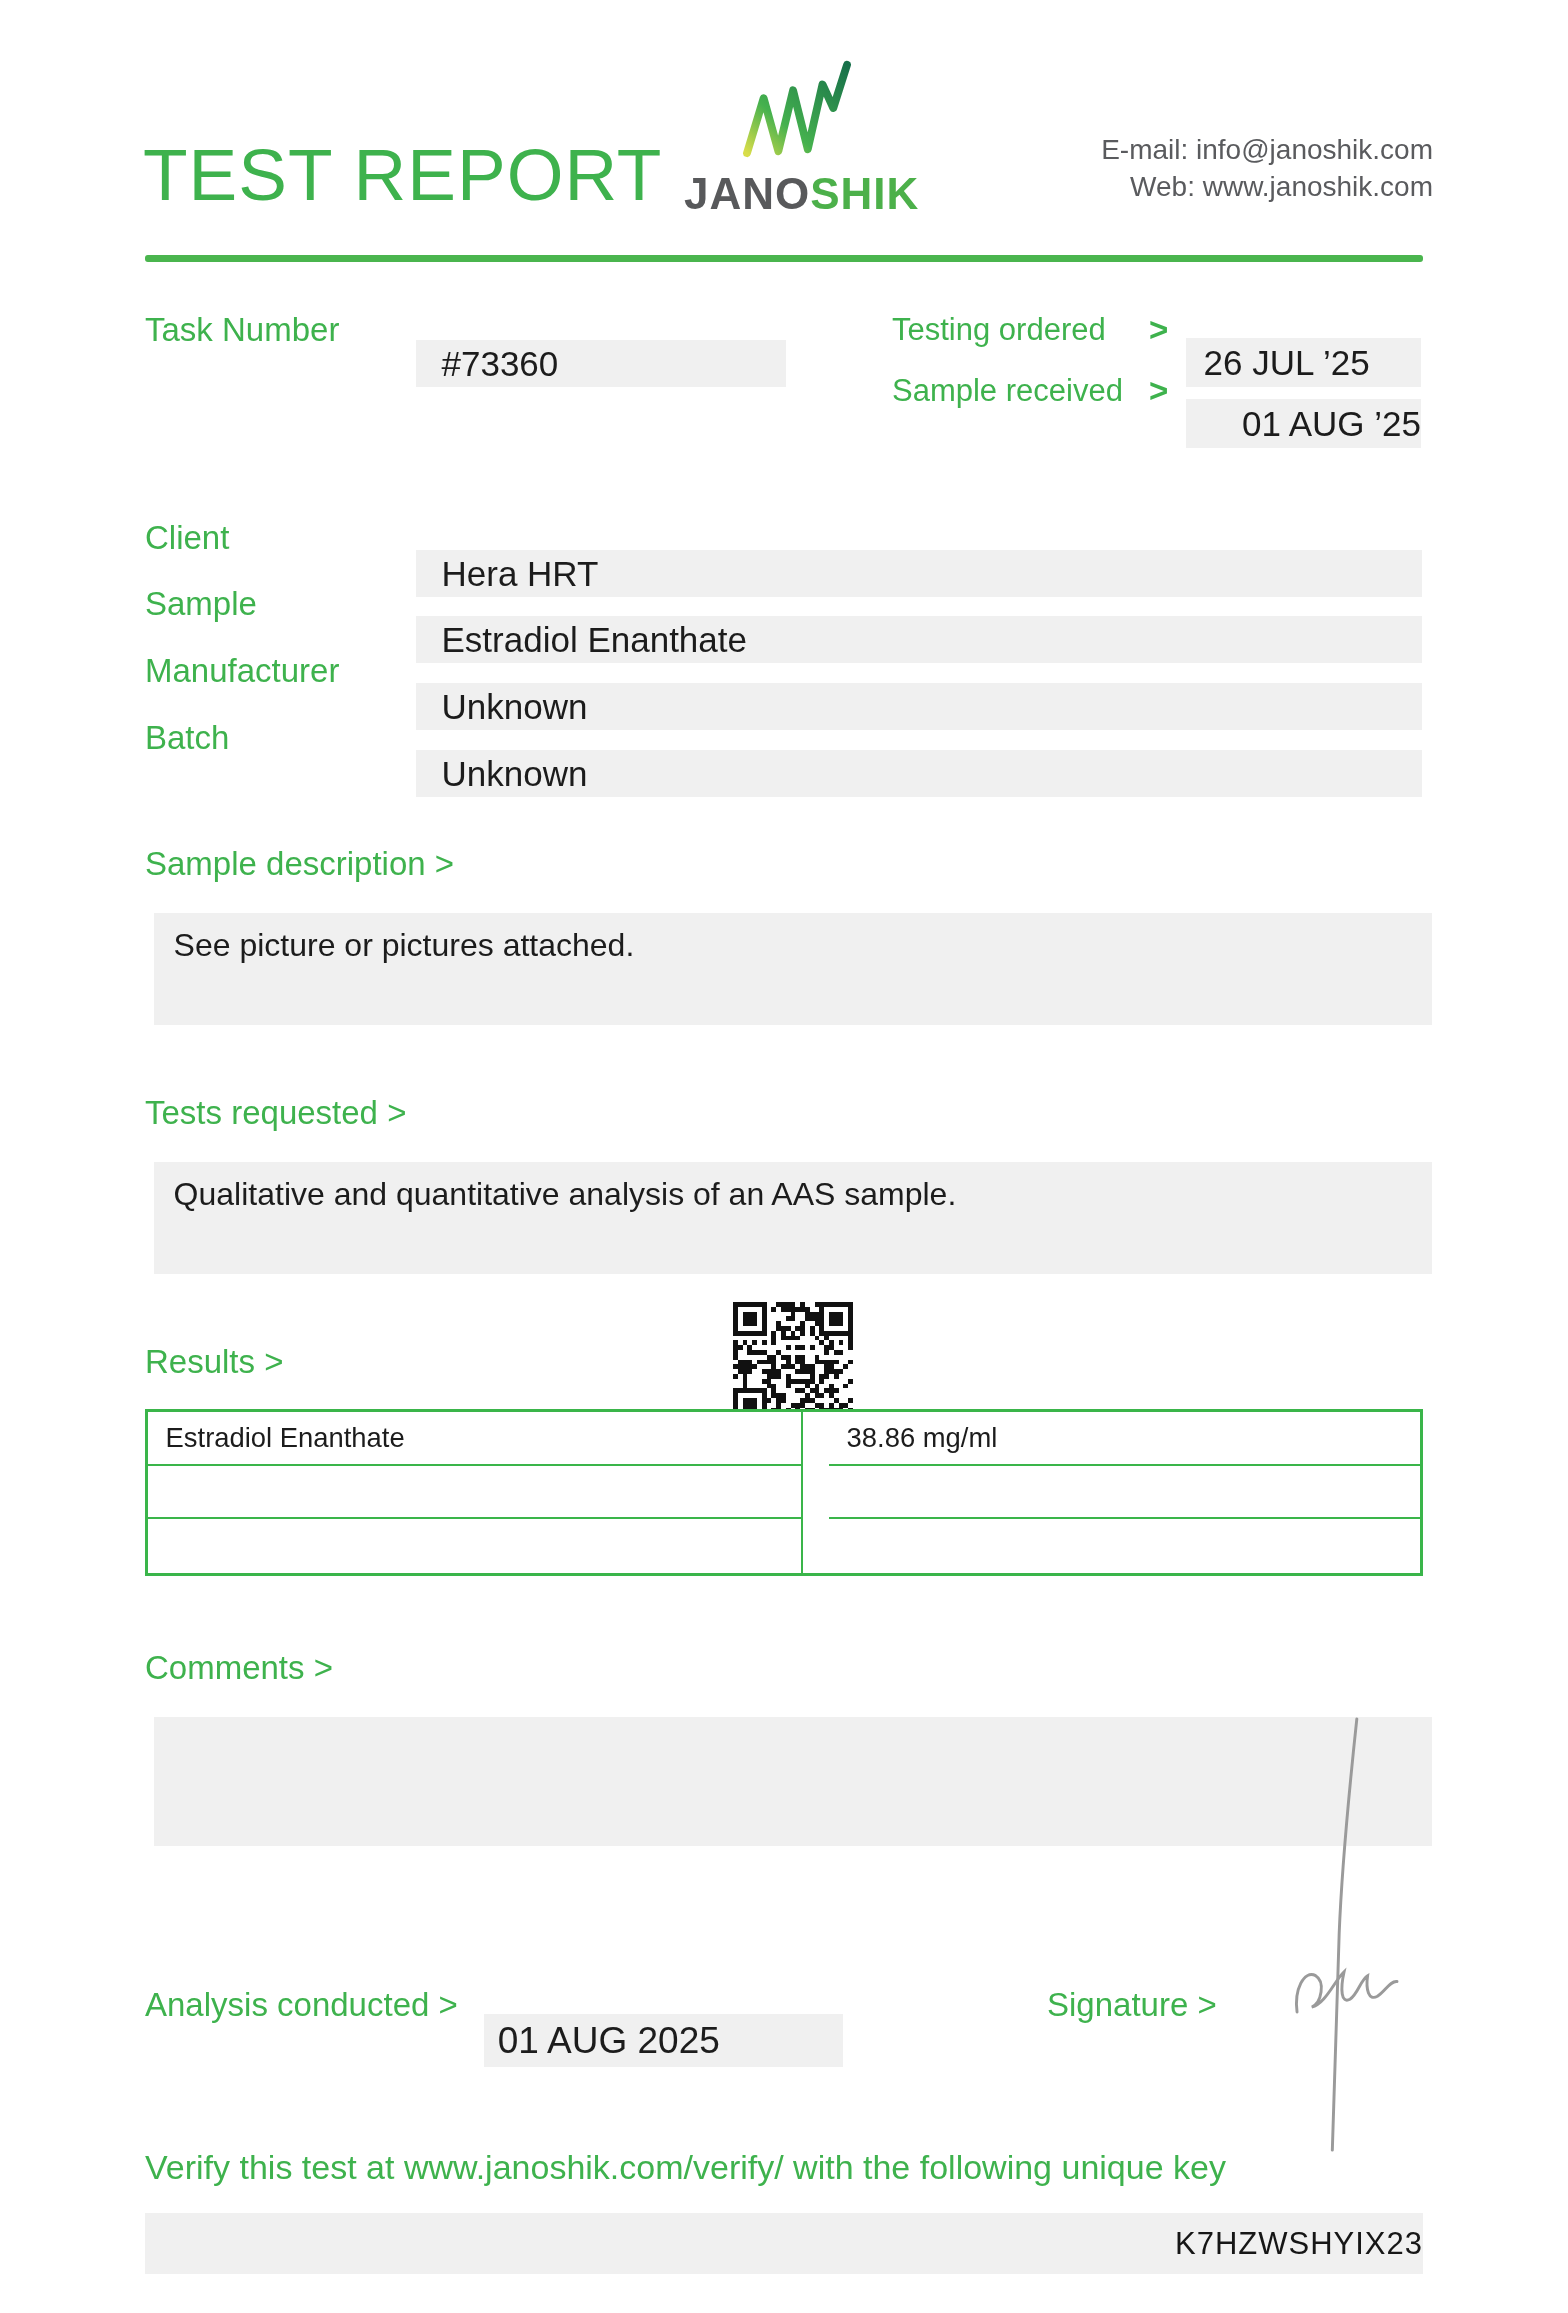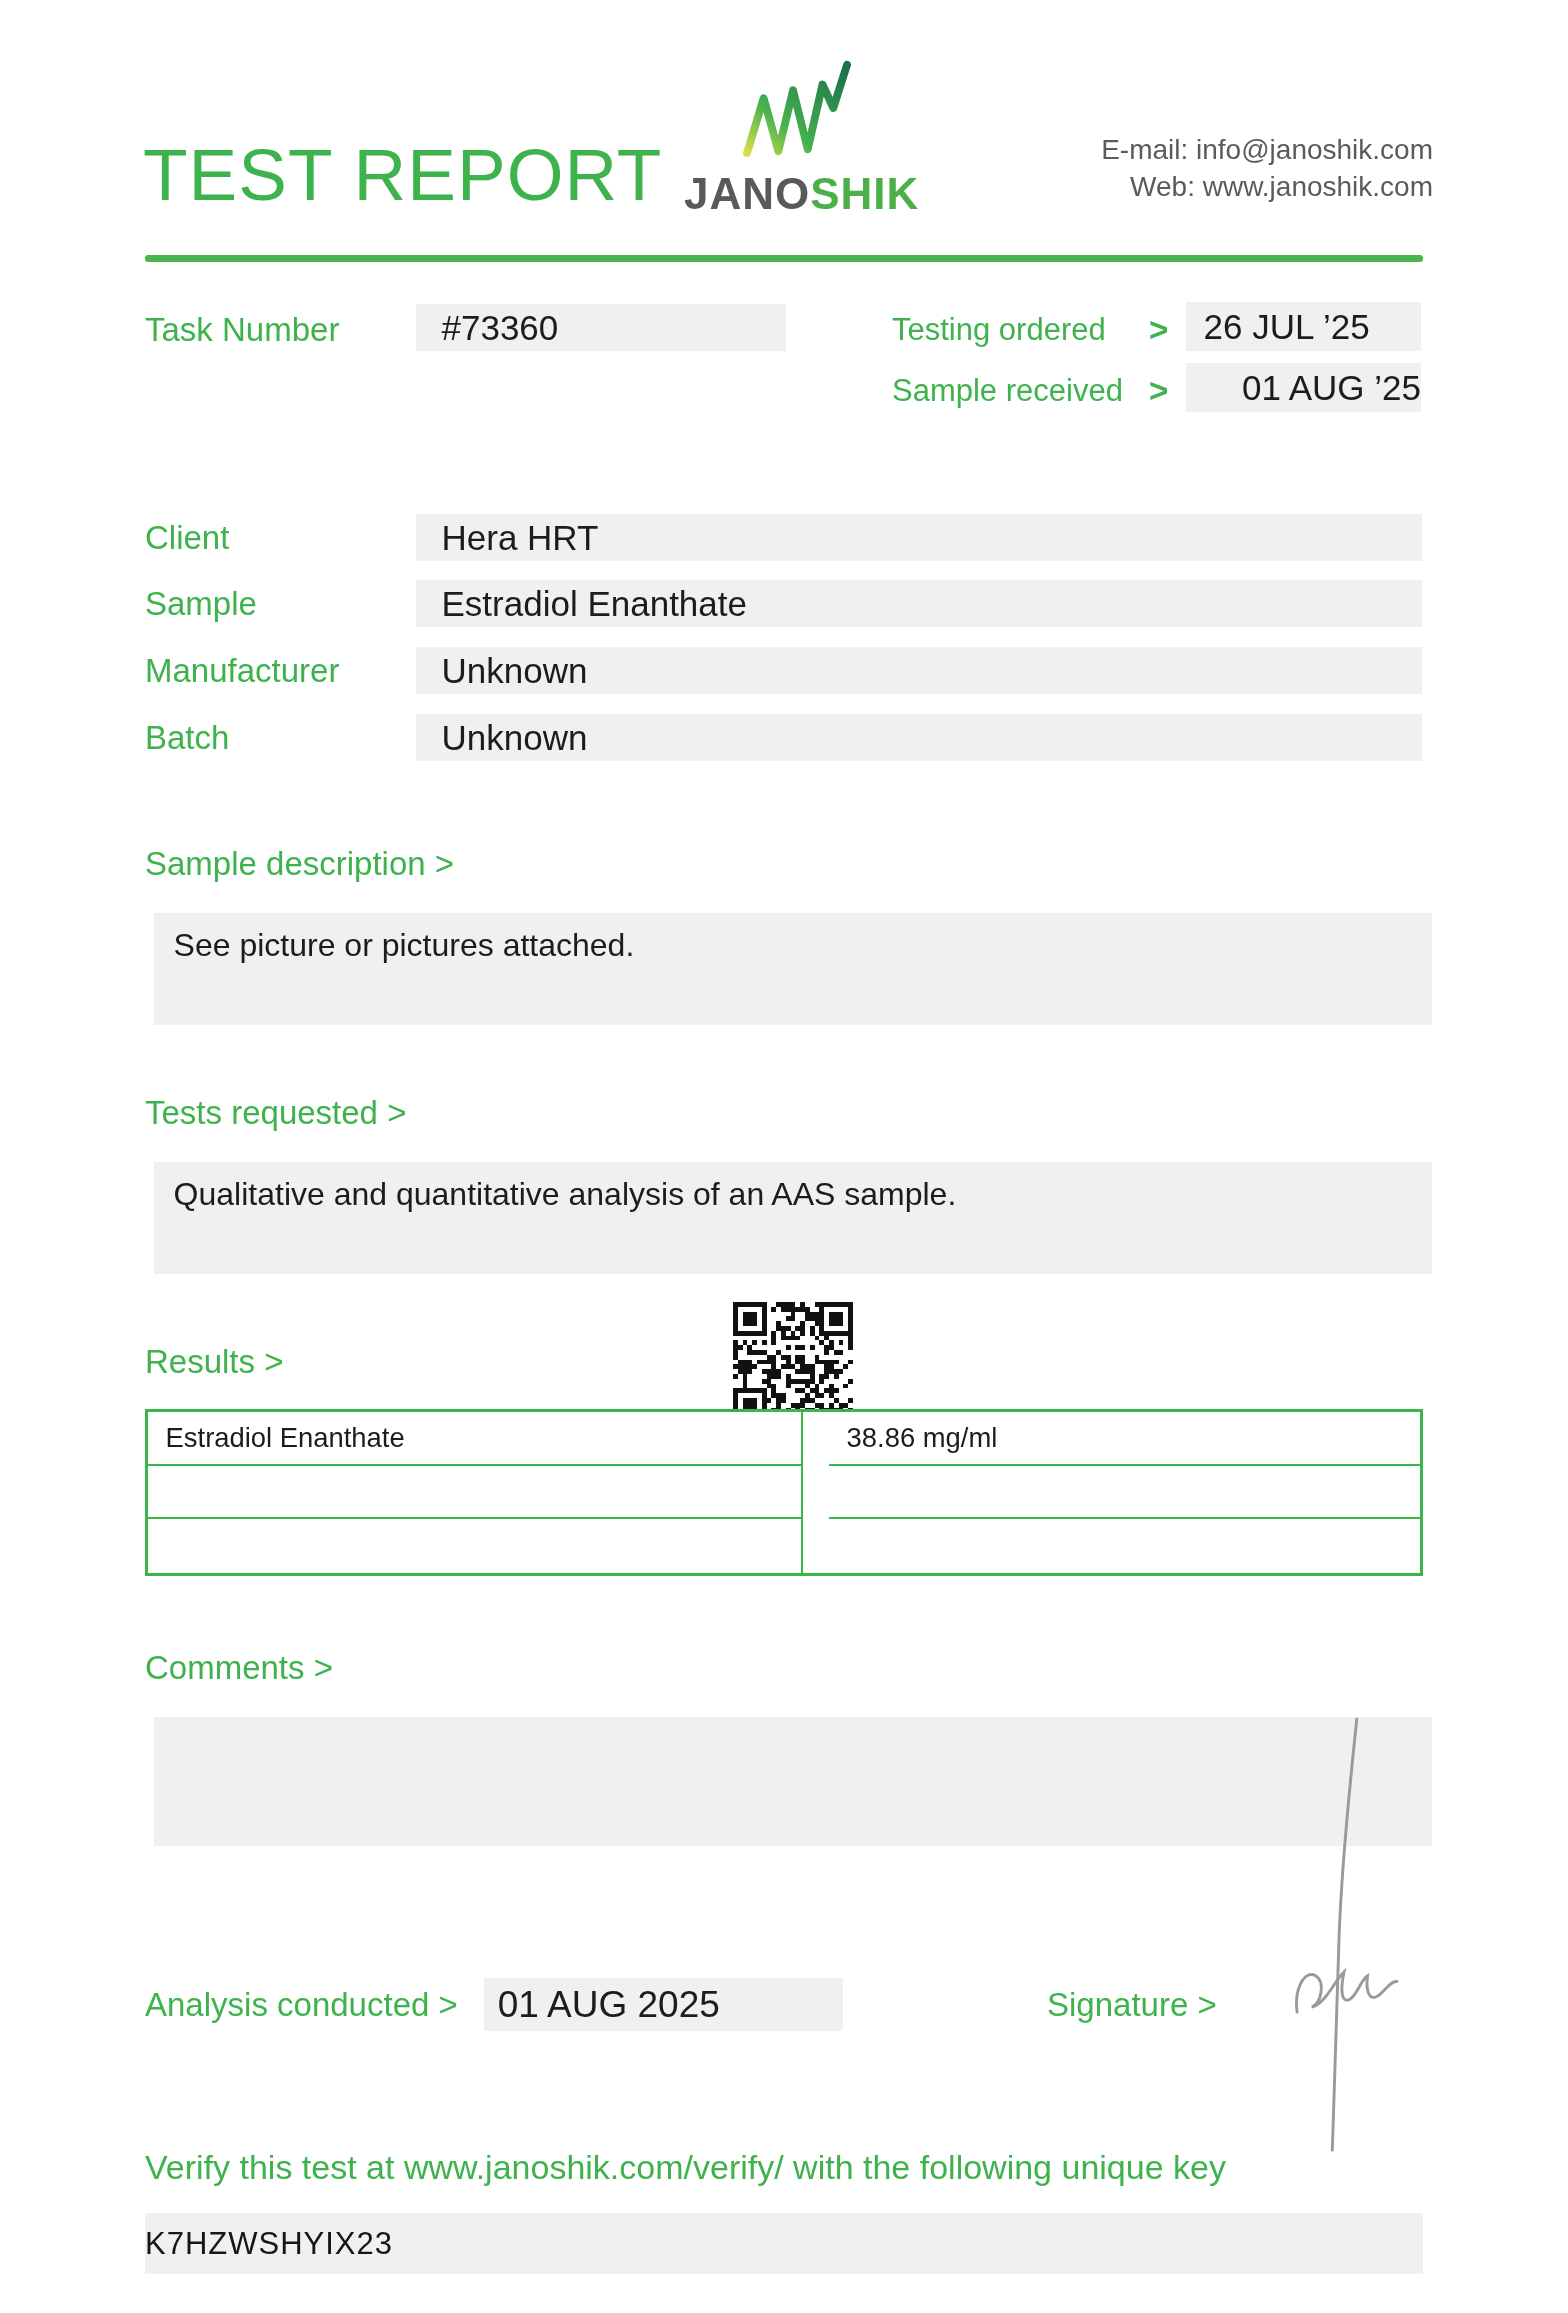--- a/index.html
+++ b/index.html
@@ -42,21 +42,21 @@
     right:135px;top:131px;
     text-align:right;font-size:28px;line-height:37px;
     color:var(--contact-gray);white-space:nowrap;
   }
   .rule{left:145px;top:255px;width:1278px;height:6.9px;background:#4AB54E;border-radius:2.9px;}
   
   .glabel{color:var(--green);font-size:33px;font-weight:500;white-space:nowrap;}
   .field{
     background:var(--field-bg);
     font-size:35px;color:var(--text-dark);
-    white-space:nowrap;overflow:hidden;
+    white-space:nowrap;overflow:hidden;margin-top:36px;
   }
   .arrow{color:var(--green);font-size:33px;font-weight:600;}
   
   .task-label{left:145px;top:306px;line-height:47px;}
   .task-field{left:416px;top:304px;width:370px;height:47px;line-height:47px;padding-left:25.5px;}
   .ordered-label{left:892px;top:306px;font-size:31px;line-height:47px;}
   .ordered-arrow{left:1149px;top:306px;line-height:47px;}
   .ordered-field{left:1186px;top:302px;width:235px;height:49px;line-height:49px;padding-left:17.6px;}
   .received-label{left:892px;top:367px;font-size:31px;line-height:47px;}
   .received-arrow{left:1149px;top:367px;line-height:47px;}
@@ -97,21 +97,21 @@
   .signature-label{left:1047px;top:1978px;line-height:53px;}
   .signature-svg{left:1243px;top:1713px;width:161px;height:443px;}
   .verify-line{
     left:145px;top:2148px;width:1278px;
     color:var(--green);font-size:34px;font-weight:500;white-space:nowrap;
   }
   .key-box{
     left:145px;top:2213px;width:1278px;height:61px;
     background:var(--field-bg);
     font-size:31px;letter-spacing:1px;color:#161616;
-    text-align:left;line-height:61px;
+    text-align:right;line-height:61px;
   }
   .qr{left:733px;top:1302px;width:120px;height:120px;background:#fff;}
 </style>
 </head>
 <body>
 
 <div class="page">
 
   <div class="abs title">TEST REPORT</div>
 

